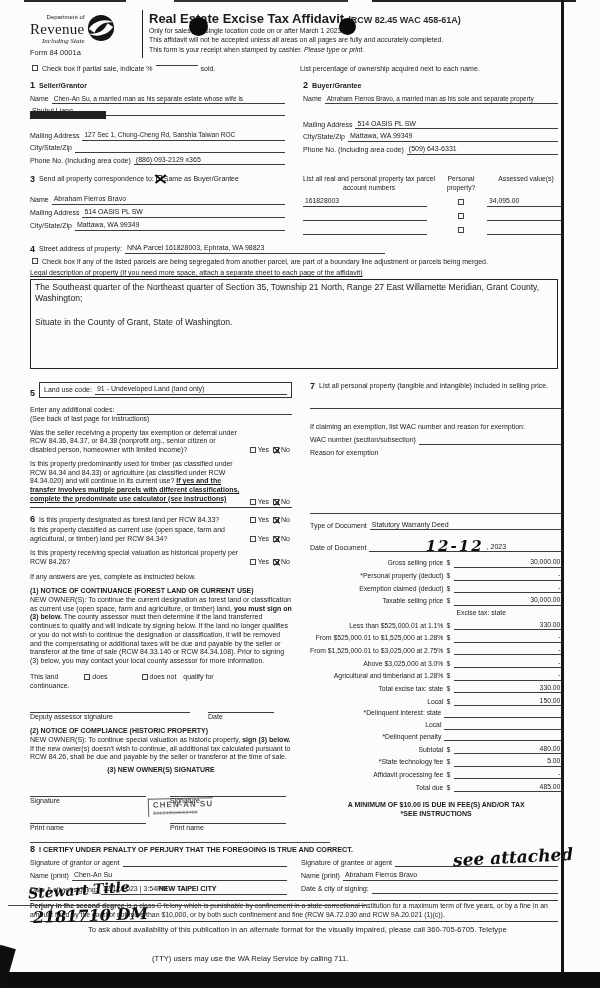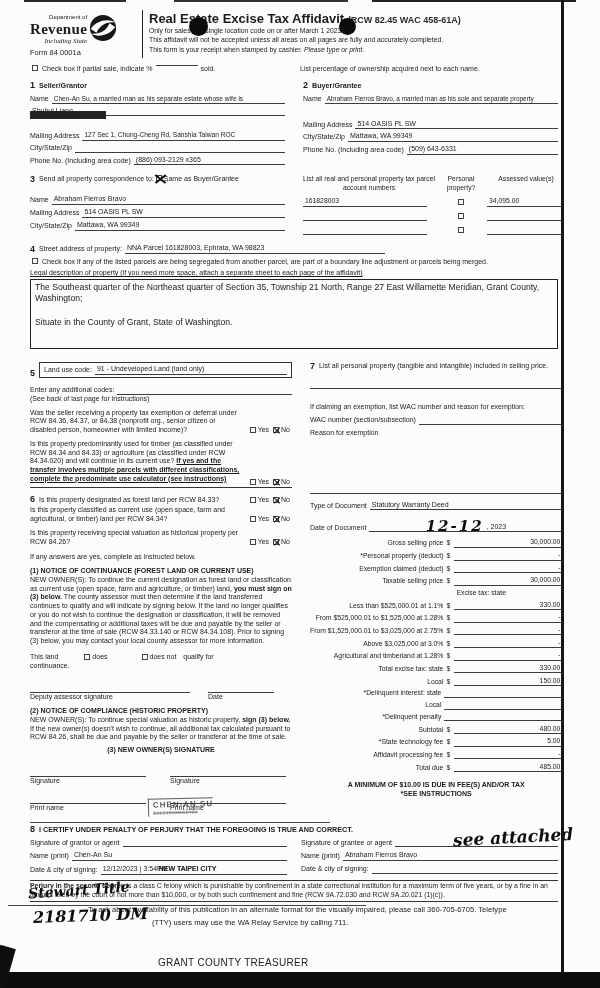--- a/index.html
+++ b/index.html
@@ -7,21 +7,21 @@
   .page{position:relative;width:600px;height:988px;margin:0 auto;background:#fcfcfa;
         font-family:"Liberation Sans",sans-serif;color:#1b1b1b;overflow:hidden;font-size:7px;line-height:1.25}
   .b{font-weight:bold}.i{font-style:italic}
   .content{position:absolute;left:30px;top:8px;width:528px}
   
   .hdr{display:flex}
   .logo{width:108px;padding-top:6px}
   .logo-top{display:flex;align-items:flex-start;gap:2px}
   .logo-txt{text-align:right}
   .dept{font-size:6px}
-  .rev{font-family:"Liberation Serif",serif;font-weight:bold;font-size:15px;letter-spacing:.3px;line-height:1}
+  .rev{font-family:"Liberation Serif",serif;font-weight:normal;font-size:15px;letter-spacing:.3px;line-height:1}
   .wst{font-family:"Liberation Serif",serif;font-style:italic;font-size:7px}
   .formno{font-size:7.5px;margin-top:3px}
   .hdiv{border-left:1.5px solid #222;height:48px;margin:2px 6px 0 4px}
   .titleblock{padding-top:4px}
   .t1{font-size:13px;font-weight:bold;line-height:1.05}
   .t1 .rcw{font-size:9px;font-weight:bold;color:#2a2a2a}
   .sub{font-size:6.8px;margin-top:1px}
   
   .row{display:flex;align-items:flex-end}
   .fl{white-space:nowrap;margin-right:3px}
@@ -41,21 +41,21 @@
   .ph1{width:132px}.ph2{width:52px}.ph3{width:78px}
   .prow{display:flex;align-items:flex-end;margin-top:5px}
   .pu1{width:124px;border-bottom:1px solid #3c3c3c;min-height:9px;padding:0 2px;margin-right:8px}
   .pcb{width:52px;text-align:center}
   .pu2{width:76px;border-bottom:1px solid #3c3c3c;min-height:9px;padding:0 2px}
   
   .locbox{position:relative;border:1px solid #333;width:170px;height:13px;margin:0 4px;padding:1px 3px;flex:none}
   .struck{text-decoration:line-through}
   .hw{font-family:"DejaVu Serif",serif;font-style:italic;font-weight:bold;color:#0e0e0e}
   .hw-county{position:absolute;left:14px;top:-6px;font-size:15px;white-space:nowrap;transform:rotate(-1deg)}
-  .legalbox{border:1.2px solid #222;height:70px;padding:2px 4px;font-size:8.6px;margin-top:1px}
+  .legalbox{border:1.2px solid #222;height:90px;padding:2px 4px;font-size:8.6px;margin-top:1px}
   .legalbox p+p{margin-top:13px}
   
   .c5l{width:262px;flex:none}.c5r{flex:1}
   .lubox{border:1px solid #333;padding:2px 4px;flex:1;display:flex;align-items:flex-end}
   .q{position:relative;margin-top:5px}
   .qtext{width:212px}
   .yn{position:absolute;right:0;bottom:0;white-space:nowrap}
   .ynl{margin-right:2px}
   .notice{margin-top:5px}
   .sep{border-bottom:1px solid #333;padding-bottom:4px}
@@ -72,21 +72,21 @@
   .sigcols{display:flex;gap:24px;margin-top:12px}
   .sigcol{width:116px}
   .sigline{border-bottom:1px solid #3c3c3c;min-height:10px}
   .certify{margin-top:10px;position:relative}
   .certtop{width:300px;border-top:1px solid #444;margin-bottom:2px}
   .certline{font-weight:bold;font-size:7.2px}
   .cert-cols{display:flex;gap:14px;margin-top:4px}
   .cc{width:257px;flex:none}
   .perjury{border-top:1px solid #333;border-bottom:1px solid #333;margin-top:5px;padding:1.5px 0;font-size:6.9px}
   .access{margin-top:3px;font-size:7.6px}
-  .access .l2{padding-left:122px;margin-top:3px}
+  .access .l2{padding-left:122px;margin-top:19px}
   .treas{margin-left:128px;margin-top:30px;font-size:10px;letter-spacing:.3px;color:#222}
   
   .ov{position:absolute}
   .dot{border-radius:50%;background:#0b0b0b}
   .topline{left:0;top:0;width:600px;height:2px;
     background:linear-gradient(90deg,transparent 0 4%,#2a2a2a 4% 21%,transparent 21% 29%,#333 29% 58%,transparent 58% 62%,#222 62% 96%,transparent 96%)}
   .rightline{left:561px;top:0;width:2.5px;height:973px;background:#161616}
   .bottombar{left:0;top:972px;width:600px;height:16px;background:#0d0d0d}
   .wedge{left:-7px;top:946px;width:16px;height:52px;background:#0f0f0f;transform:rotate(16deg)}
   .redact{left:30px;top:111px;width:76px;height:8px;background:#222}

